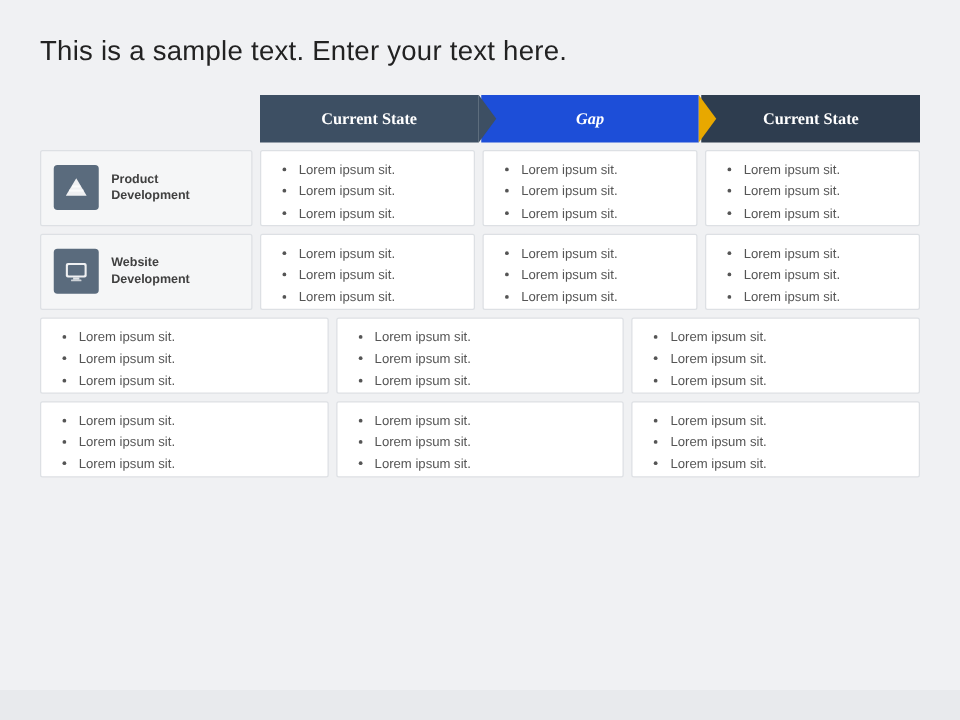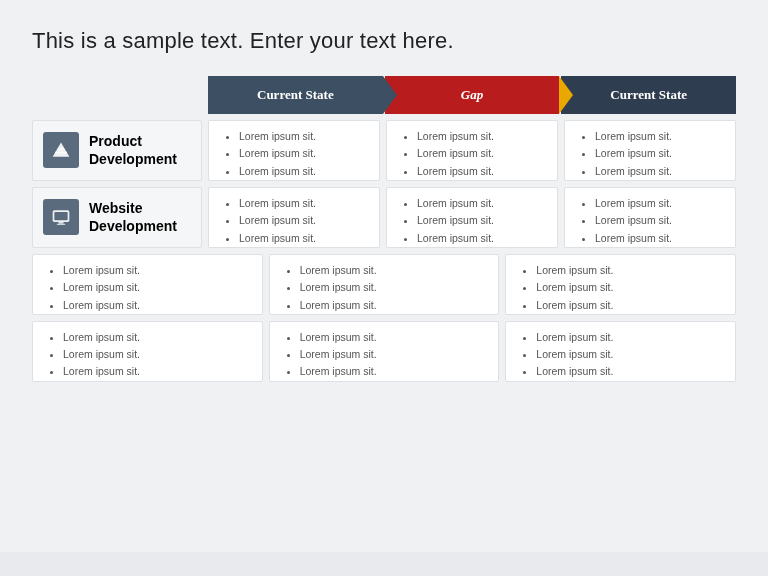--- a/index.html
+++ b/index.html
@@ -71,21 +71,21 @@
     }
 
     .arrow-header.current {
       background: #3d4f63;
     }
     .arrow-header.current::after {
       border-left: 14px solid #3d4f63;
     }
 
     .arrow-header.gap {
-      background: #b91c1c;
+      background: #1d4ed8;
       font-style: italic;
     }
     .arrow-header.gap::after {
       border-left: 14px solid #e8a800;
     }
 
     .arrow-header.future {
       background: #2e3d4f;
       margin-right: 0;
     }
@@ -133,23 +133,23 @@
       flex-shrink: 0;
     }
 
     .row-icon svg {
       width: 20px;
       height: 20px;
       fill: #fff;
     }
 
     .row-label-text {
-      font-size: 14px;
+      font-size: 10px;
       font-weight: 600;
-      color: #000000;
+      color: #404040;
       line-height: 1.35;
     }
 
     
     .data-cells {
       display: flex;
       flex: 1;
       gap: 6px;
     }
 

